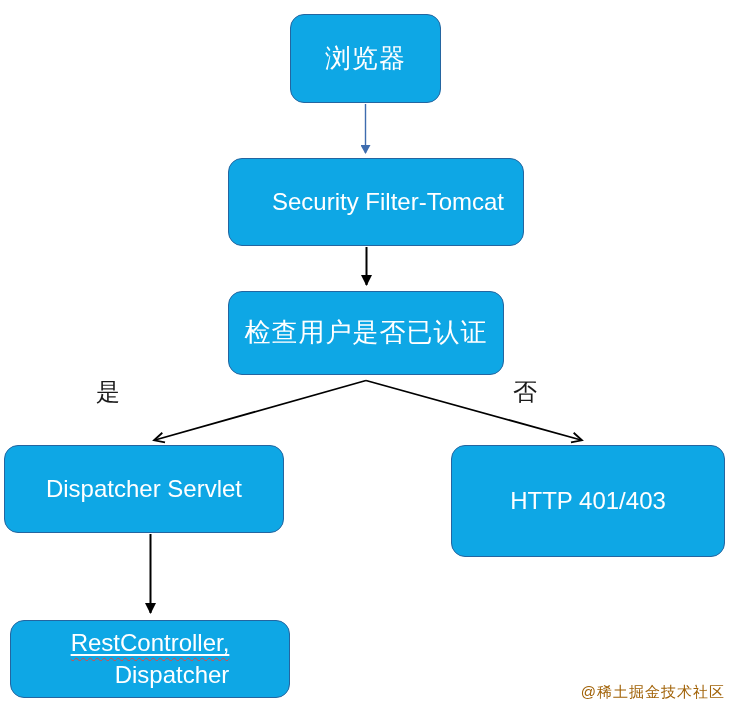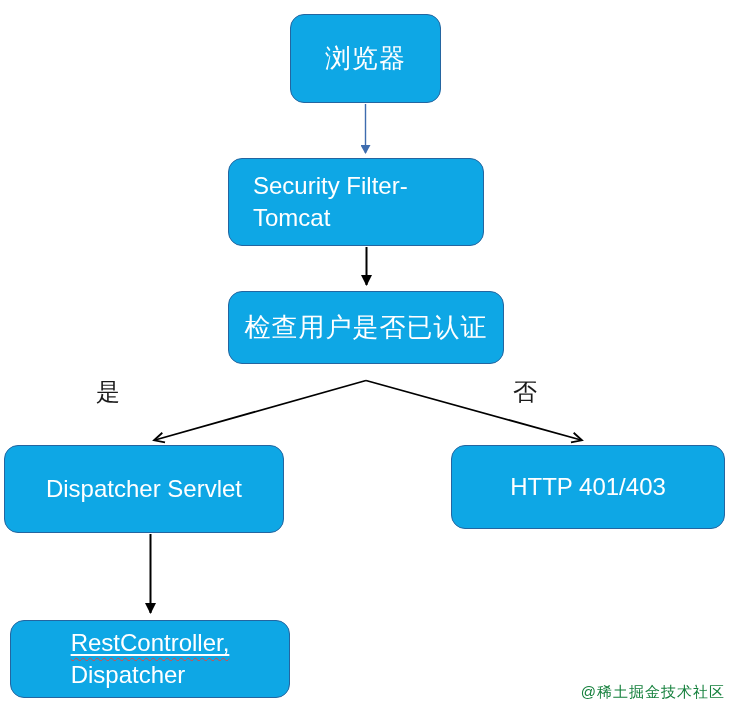--- a/index.html
+++ b/index.html
@@ -5,25 +5,25 @@
   html,body{margin:0;padding:0;background:#ffffff;}
   .canvas{
     position:relative;width:740px;height:720px;background:#ffffff;
     font-family:"Liberation Sans","DejaVu Sans",sans-serif;overflow:hidden;
   }
   .edges{position:absolute;left:0;top:0;width:740px;height:720px;pointer-events:none;}
   .node{
     position:absolute;box-sizing:border-box;
     background:#0EA7E5;border:1px solid #2465A0;border-radius:14px;
     color:#ffffff;display:flex;align-items:center;justify-content:center;
-    text-align:left;font-size:24px;line-height:1.35;
+    text-align:right;font-size:24px;line-height:1.35;
   }
   .node-cjk{font-size:26px;letter-spacing:1px;}
   .edge-label{position:absolute;font-size:24px;color:#1a1a1a;}
-  .watermark{position:absolute;right:15px;top:683px;font-size:15px;color:#15803d;letter-spacing:1px;}
+  .watermark{position:absolute;right:15px;top:683px;font-size:15px;color:#a16207;letter-spacing:1px;}
   .u{text-decoration:underline;text-decoration-thickness:1.5px;text-underline-offset:3px;}
   .spell{
     text-decoration:underline wavy #e5453a;
     text-decoration-thickness:1px;text-underline-offset:6px;
     text-decoration-skip-ink:none;
   }
 </style>
 </head>
 <body>
 
@@ -50,33 +50,33 @@
 
     <line x1="366" y1="380.5" x2="581" y2="440" stroke="#000000" stroke-width="1.8" marker-end="url(#openBlack)"></line>
 
     <line x1="150.5" y1="534" x2="150.5" y2="613" stroke="#000000" stroke-width="2" marker-end="url(#triBlack)"></line>
   </svg>
 
   <div class="node node-cjk" style="left:290px;top:14px;width:151px;height:89px;">
     <span>浏览器</span>
   </div>
 
-  <div class="node" style="left:228px;top:158px;width:256px;height:88px;padding-left:24px;">
+  <div class="node" style="left:228px;top:158px;width:296px;height:88px;padding-left:24px;">
     <span>Security Filter-Tomcat</span>
   </div>
 
-  <div class="node node-cjk" style="left:228px;top:291px;width:276px;height:73px;">
+  <div class="node node-cjk" style="left:228px;top:291px;width:276px;height:84px;">
     <span>检查用户是否已认证</span>
   </div>
 
   <div class="node" style="left:4px;top:445px;width:280px;height:88px;">
     <span>Dispatcher Servlet</span>
   </div>
 
-  <div class="node" style="left:451px;top:445px;width:274px;height:84px;">
+  <div class="node" style="left:451px;top:445px;width:274px;height:112px;">
     <span>HTTP 401/403</span>
   </div>
 
   <div class="node" style="left:10px;top:620px;width:280px;height:78px;">
     <div>
       <div><span class="spell"><span class="u">RestController,</span></span></div>
       <div>Dispatcher</div>
     </div>
   </div>
 

